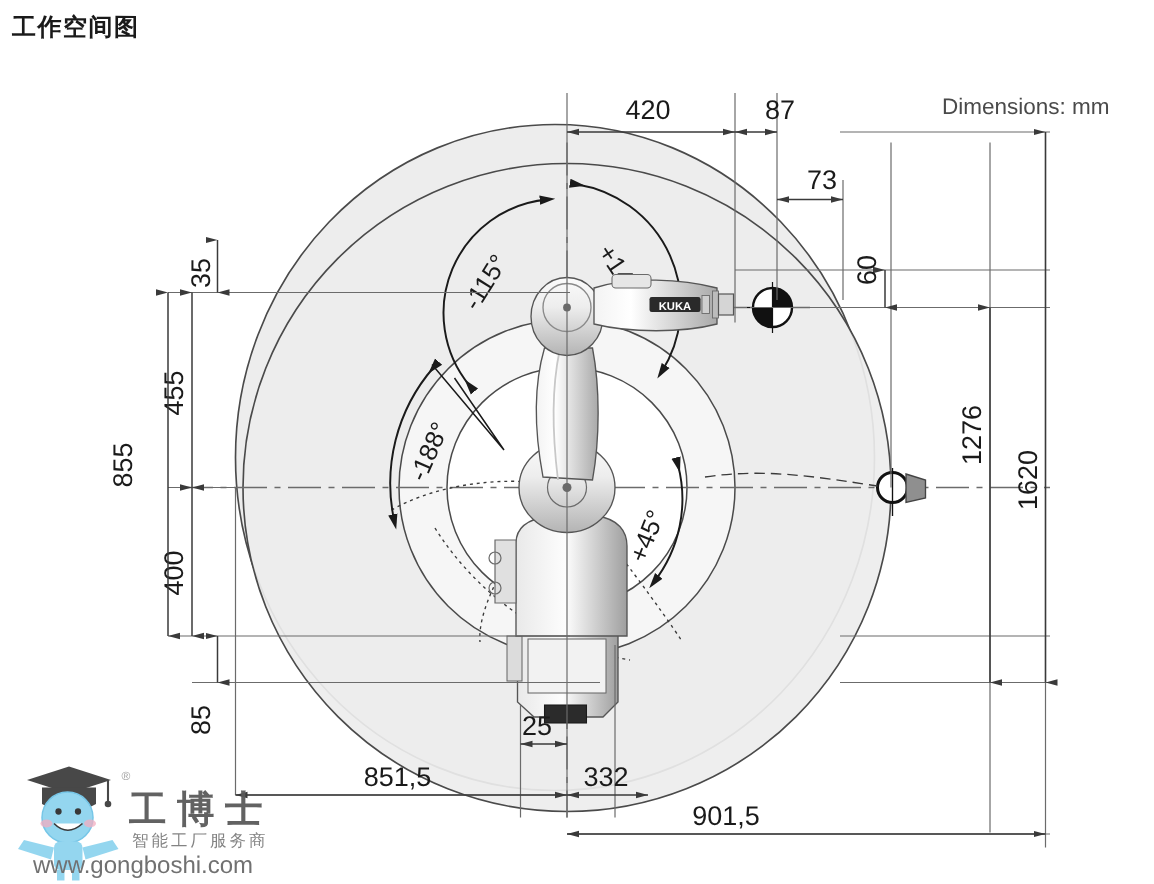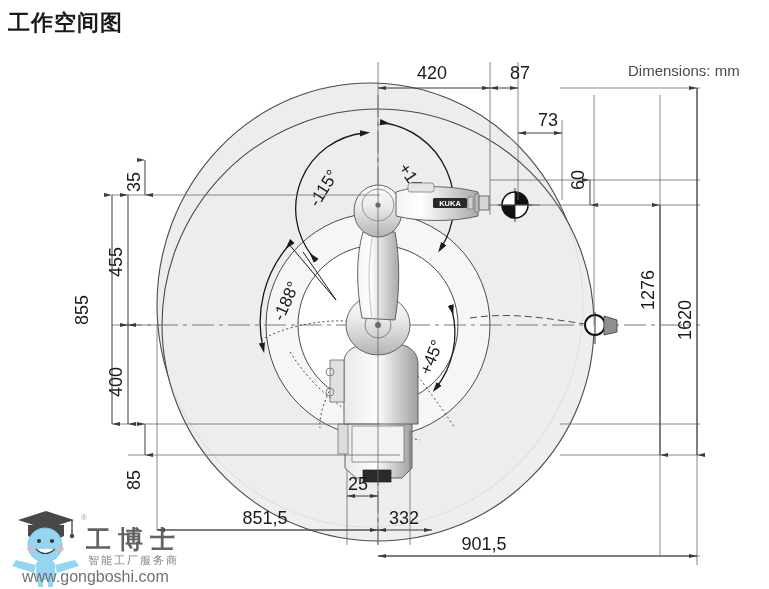--- a/index.html
+++ b/index.html
@@ -12,21 +12,21 @@
     width: 769px;
     height: 589px;
     position: relative;
     overflow: hidden;
     font-family: "Liberation Sans", sans-serif;
   }
   #page-title {
     position: absolute;
     left: 8px;
     top: 8px;
-    font-size: 22px;
+    font-size: 16px;
     font-weight: bold;
     color: #1a1a1a;
     letter-spacing: 1px;
     font-family: "DejaVu Sans", sans-serif;
   }
   #drawing-canvas {
     position: absolute;
     left: 0;
     top: 0;
     width: 769px;

